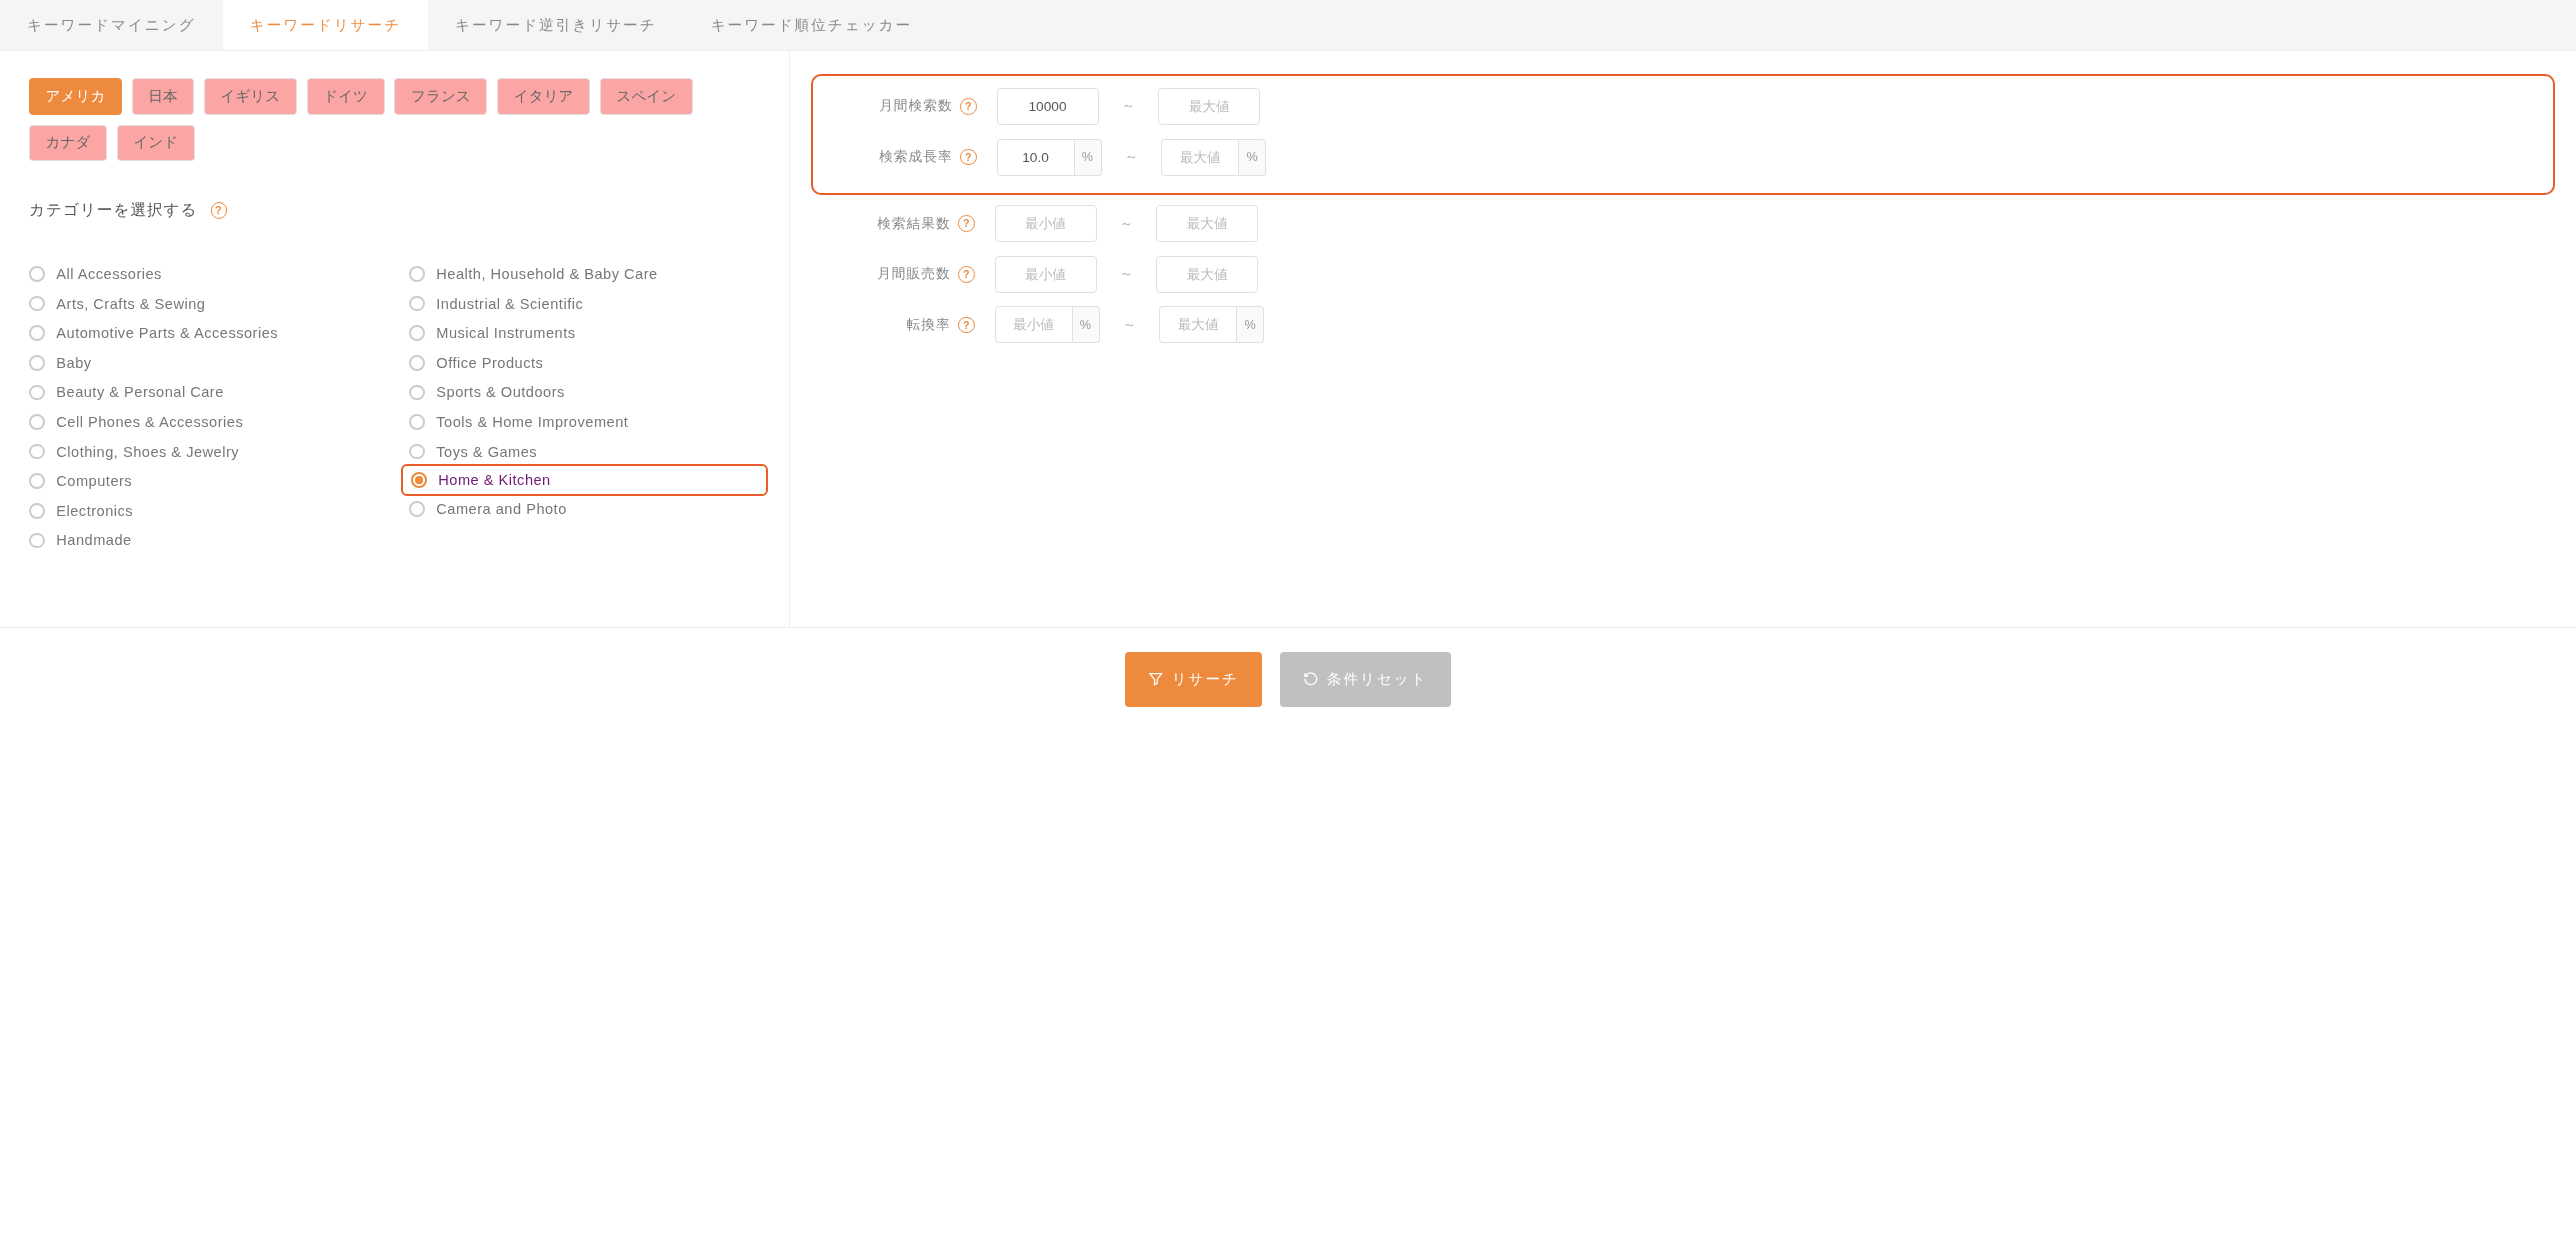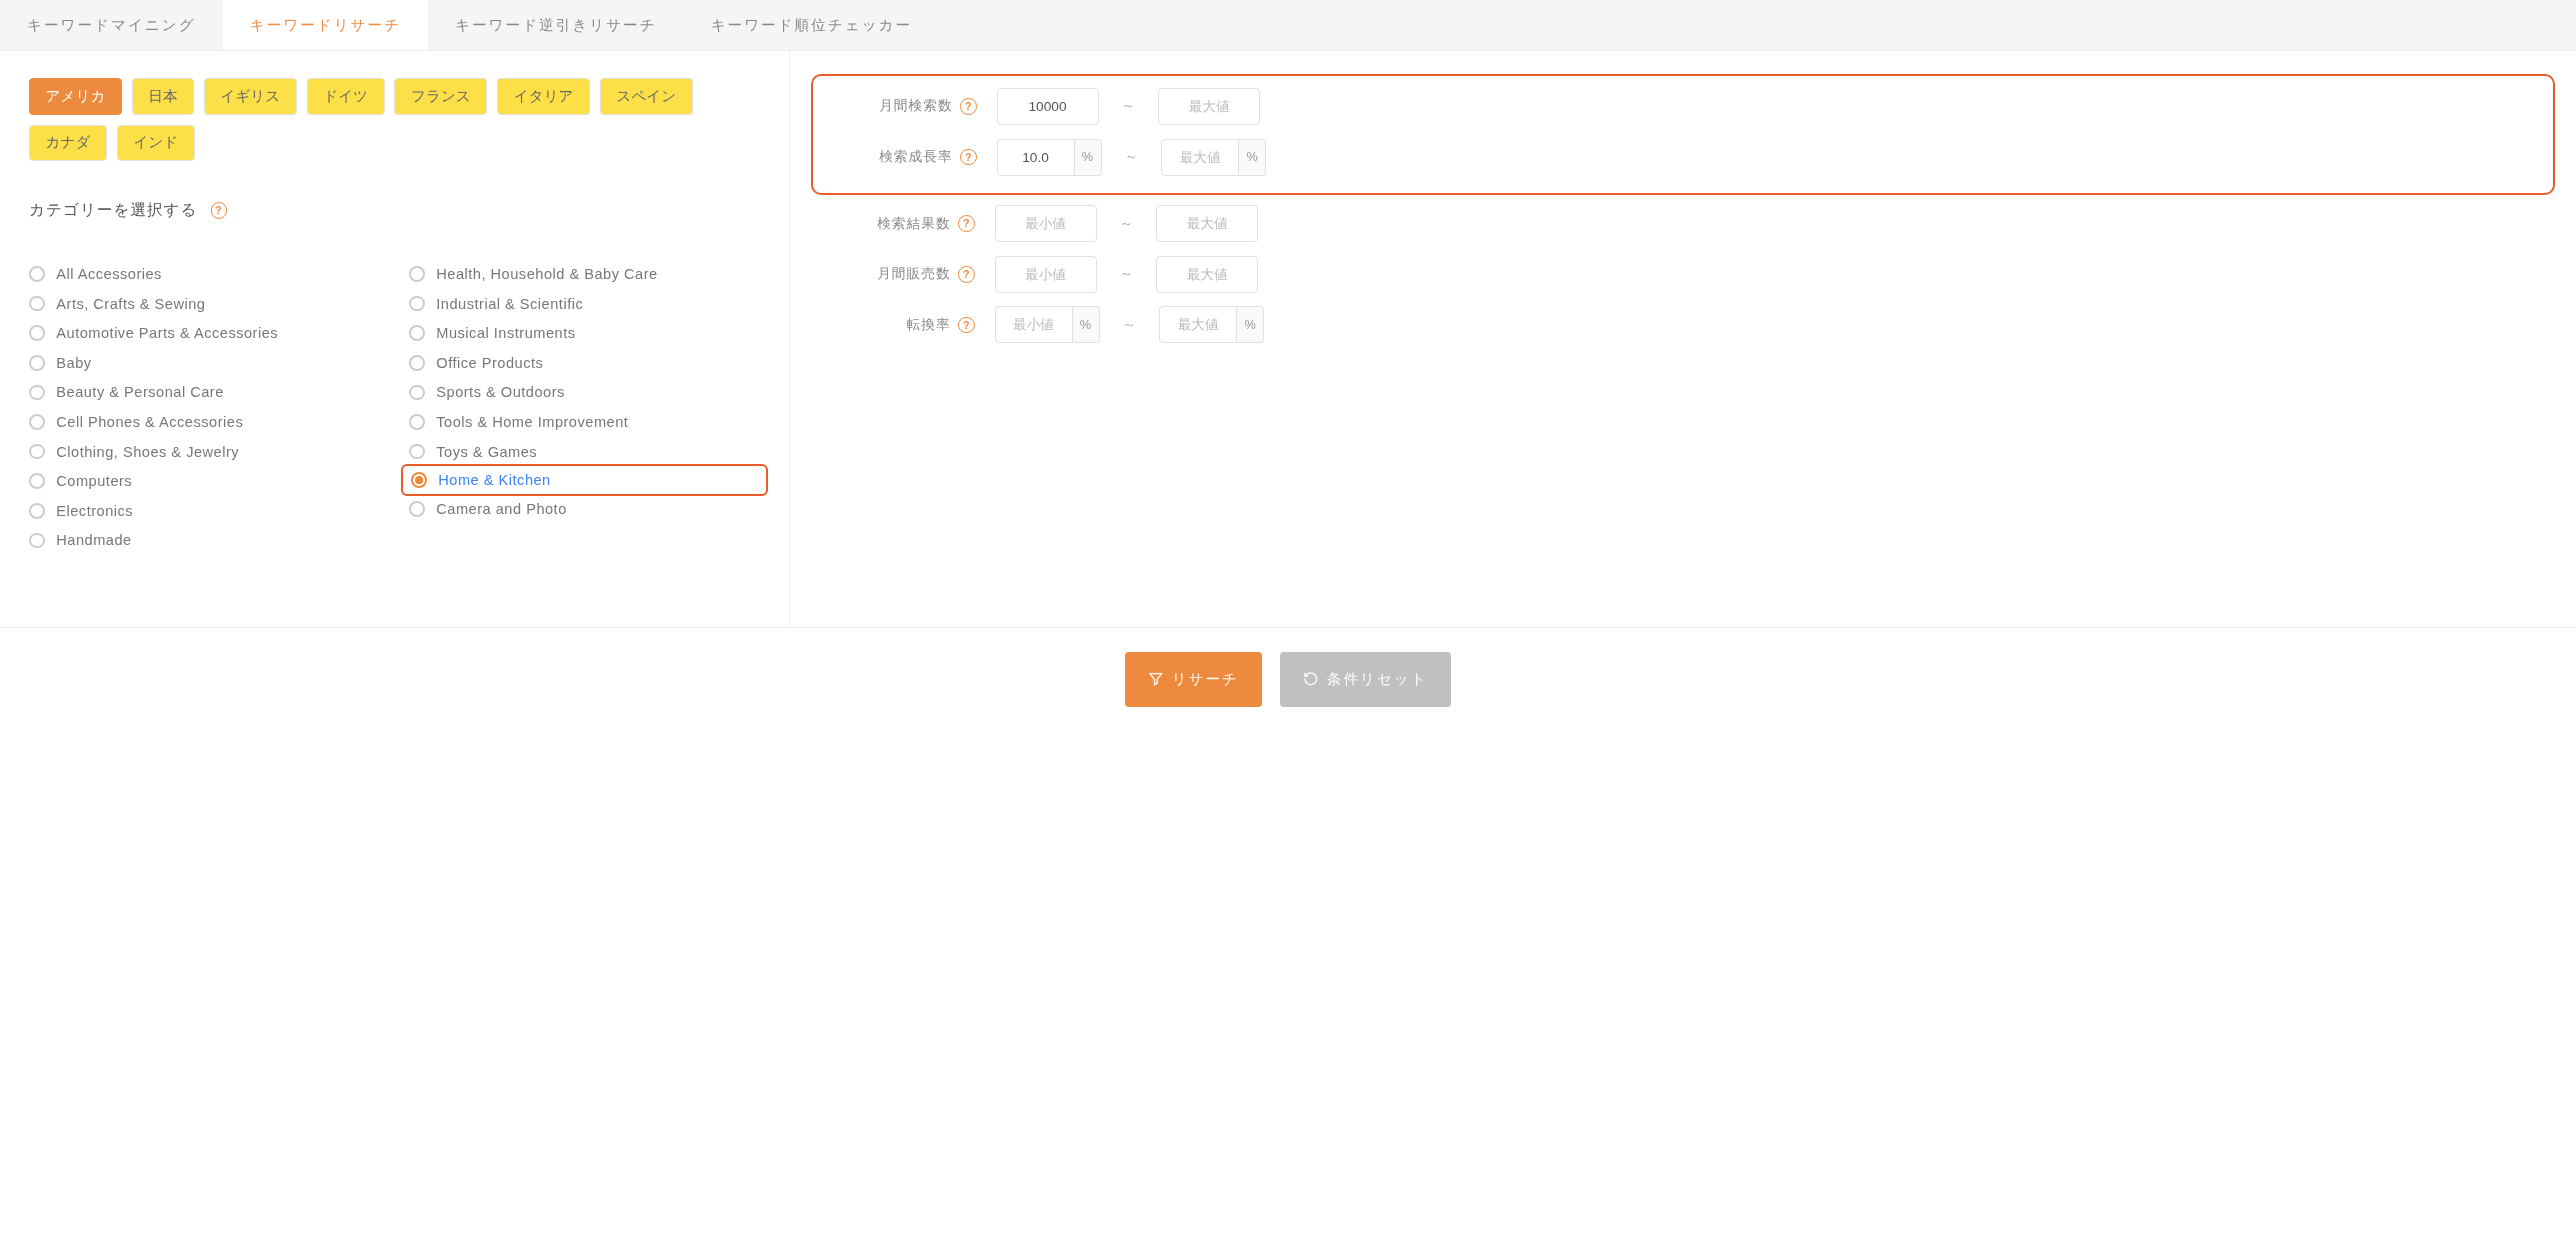--- a/index.html
+++ b/index.html
@@ -4,33 +4,33 @@
 <style>
 *{box-sizing:border-box;margin:0;padding:0;}
 body{font-family:-apple-system,BlinkMacSystemFont,"Hiragino Sans","Hiragino Kaku Gothic ProN","Yu Gothic",Meiryo,sans-serif;background:#fff;color:#333;font-size:13.7px;}
 .tab-bar{background:#f5f5f5;display:flex;border-bottom:1px solid #eee;}
 .tab{padding:15.6px 27px;color:#888;cursor:pointer;letter-spacing:2px;font-size:14.6px;}
 .tab.active{background:#fff;color:#ee8a3d;}
 .main{display:flex;min-height:576px;}
 .left-panel{flex:0 0 761px;padding:27px 29px;border-right:1px solid #eee;}
 .right-panel{flex:1;padding:27px 29px;}
 .country-row{display:flex;flex-wrap:wrap;gap:9.8px;margin-bottom:39px;}
-.country-chip{border:1px solid #e0e0e0;border-radius:3.9px;padding:7.8px 15.6px;font-size:14.6px;color:#666;cursor:pointer;background:#fde047;}
+.country-chip{border:1px solid #e0e0e0;border-radius:3.9px;padding:7.8px 15.6px;font-size:14.6px;color:#666;cursor:pointer;background:#fca5a5;}
 .country-chip.active{background:#ee8a3d;color:#fff;border-color:#ee8a3d;}
 .section-title{font-size:15.6px;color:#555;letter-spacing:1px;margin-bottom:38px;display:flex;align-items:center;gap:13px;}
 .help-icon{display:inline-flex;align-items:center;justify-content:center;width:16.6px;height:16.6px;border:1.5px solid #ee8a3d;border-radius:50%;color:#ee8a3d;font-size:10.7px;font-weight:bold;line-height:1;}
 .help-icon::before{content:"?";}
 .category-cols{display:flex;gap:29px;}
 .category-col{flex:0 0 351px;}
 .category-item{display:flex;align-items:center;gap:11.7px;padding:6.8px 0;cursor:pointer;}
 .radio{width:15.6px;height:15.6px;border:2px solid #ccc;border-radius:50%;flex-shrink:0;position:relative;}
 .radio.checked{border-color:#ee8a3d;}
 .radio.checked::after{content:"";position:absolute;width:7.8px;height:7.8px;background:#ee8a3d;border-radius:50%;top:50%;left:50%;transform:translate(-50%,-50%);}
 .category-label{color:#777;font-size:14.6px;letter-spacing:0.5px;}
-.category-item.selected .category-label{color:#3b82f6;}
+.category-item.selected .category-label{color:#701a75;}
 .category-item.selected{border:2.4px solid #e85d2a;border-radius:5.9px;padding:5.9px 7.8px;margin:-2px -7.8px;}
 .right-header{text-align:center;margin-bottom:29px;display:flex;align-items:center;justify-content:center;gap:7.8px;}
 .right-header .title{font-size:15.6px;color:#555;letter-spacing:2px;}
 .preset-row{display:flex;align-items:flex-start;margin-bottom:17.6px;}
 .preset-label{flex:0 0 156px;text-align:right;color:#888;font-size:13.7px;letter-spacing:1px;display:flex;align-items:center;justify-content:flex-end;gap:7.8px;padding-top:3.9px;}
 .preset-links{flex:1;padding-left:19.5px;color:#999;font-size:13.7px;line-height:1.9;letter-spacing:0.5px;}
 .preset-links span{margin-right:7.8px;white-space:nowrap;cursor:pointer;}
 .filter-rows{margin-top:5.9px;}
 .filter-row{display:flex;align-items:center;margin-bottom:13.7px;}
 .filter-label{flex:0 0 156px;text-align:right;color:#888;font-size:13.7px;letter-spacing:1px;display:flex;align-items:center;justify-content:flex-end;gap:7.8px;}

